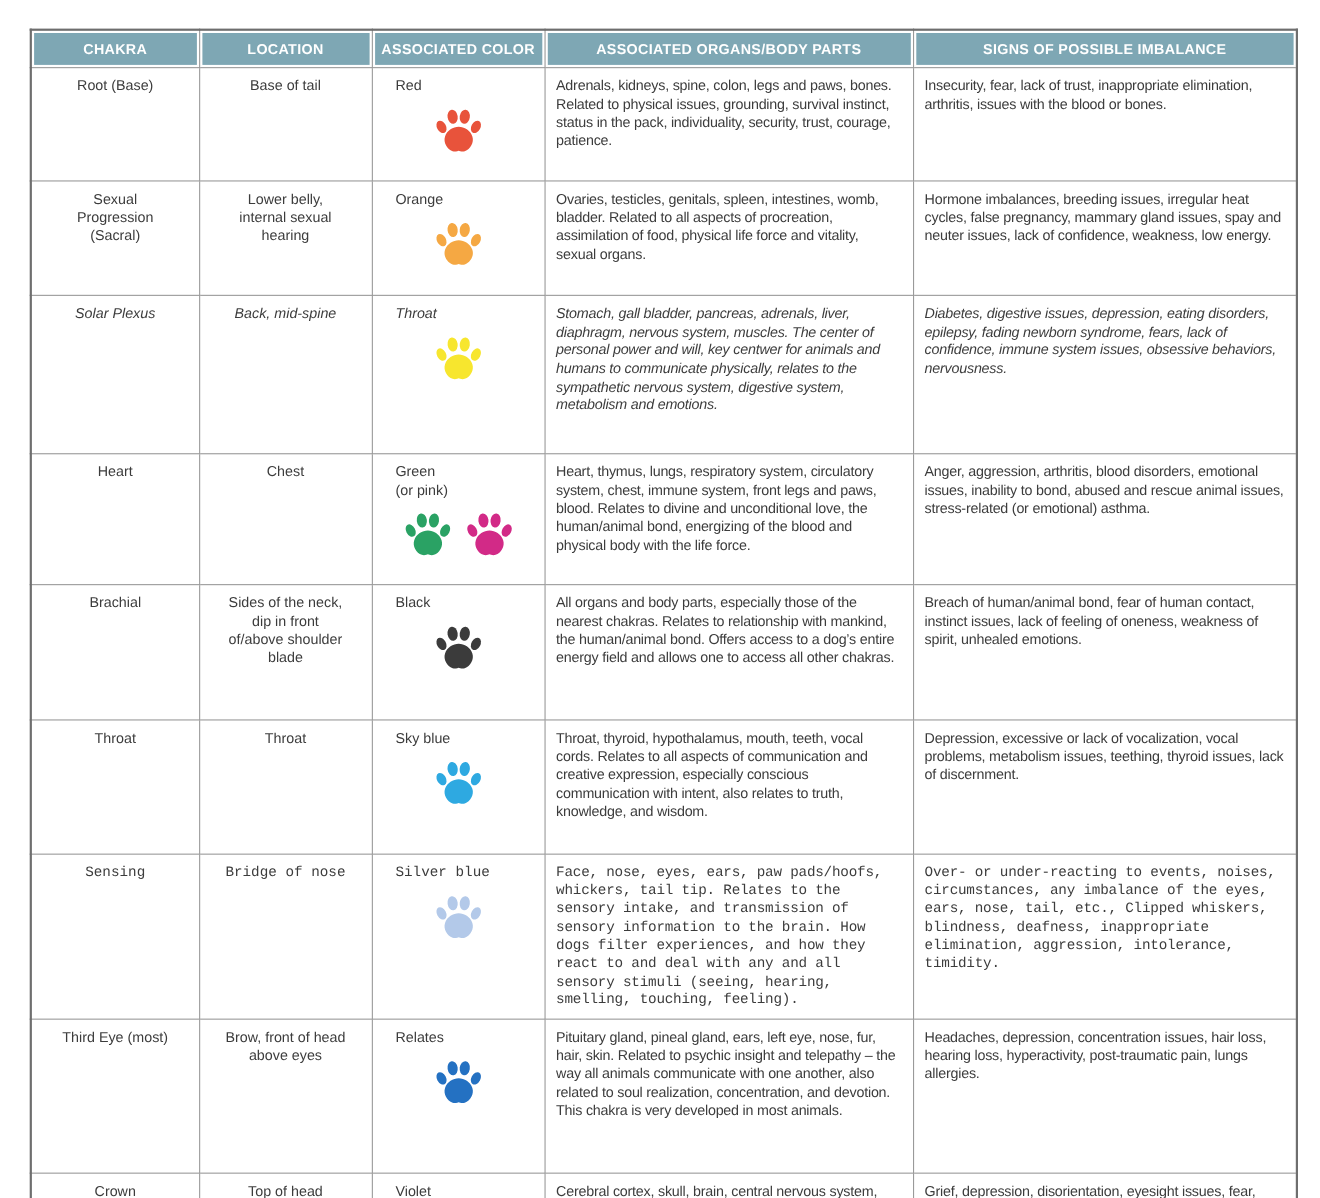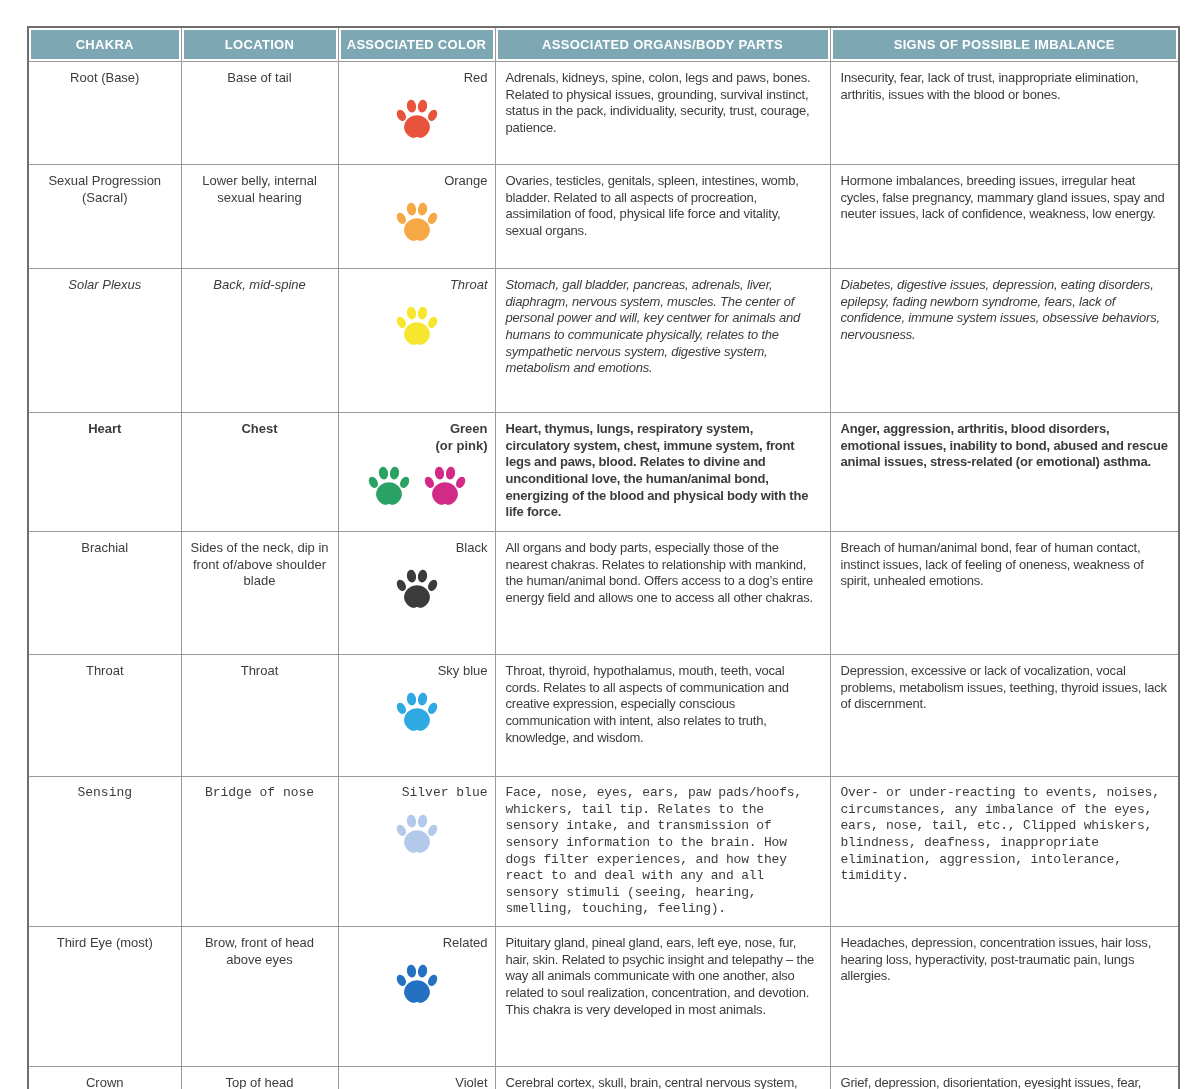--- a/index.html
+++ b/index.html
@@ -41,34 +41,34 @@
 
   td {
     border:1px solid #9a9a9a;
     vertical-align:top;
     background:#ffffff;
     font-size:13px;
     line-height:1.28;
     padding:8px 10px;
     overflow:hidden;
   }
-  td.center { text-align:center; padding:8px 7px; }
+  td.center { text-align:center; padding:8px 21px; }
   td.wide { letter-spacing:-0.2px; }
 
   tr.r1 td { height:86px; }
   tr.r2 td { height:87px; }
   tr.r3 td { height:127px;font-style:italic; }
-  tr.r4 td { height:102px;font-weight:bold; }
+  tr.r4 td { height:102px; }
   tr.r5 td { height:106px; }
   tr.r6 td { height:105px; }
   tr.r7 td { height:125px;font-family:Liberation Mono, monospace; }
   tr.r8 td { height:123px; }
   tr.r9 td { height:123px; }
 
-  .color-label, .color-sub { text-align:right; }
+  .color-label, .color-sub { text-align:left; }
   .paws {
     display:flex;
     justify-content:center;
     align-items:center;
     gap:10px;
     margin-top:11px;
   }
   .paw { width:46px; height:42px; display:block; }
   .defs { position:absolute; width:0; height:0; overflow:hidden; }
 </style>
@@ -221,21 +221,21 @@
           </div>
         </td>
         <td class="wide">Face, nose, eyes, ears, paw pads/hoofs, whickers, tail tip. Relates to the sensory intake, and transmission of sensory information to the brain. How dogs filter experiences, and how they react to and deal with any and all sensory stimuli (seeing, hearing, smelling, touching, feeling).</td>
         <td class="wide">Over- or under-reacting to events, noises, circumstances, any imbalance of the eyes, ears, nose, tail, etc., Clipped whiskers, blindness, deafness, inappropriate elimination, aggression, intolerance, timidity.</td>
       </tr>
 
       <tr class="r8">
         <td class="center">Third Eye (most)</td>
         <td class="center">Brow, front of head above eyes</td>
         <td class="center">
-          <div class="color-label">Related</div>
+          <div class="color-label">Relates</div>
           <div class="paws">
             <svg class="paw" viewBox="0 0 100 90" fill="#2471c2">
                 <use href="#paw"></use>
               </svg>
           </div>
         </td>
         <td class="wide">Pituitary gland, pineal gland, ears, left eye, nose, fur, hair, skin. Related to psychic insight and telepathy – the way all animals communicate with one another, also related to soul realization, concentration, and devotion. This chakra is very developed in most animals.</td>
         <td class="wide">Headaches, depression, concentration issues, hair loss, hearing loss, hyperactivity, post-traumatic pain, lungs allergies.</td>
       </tr>
 

